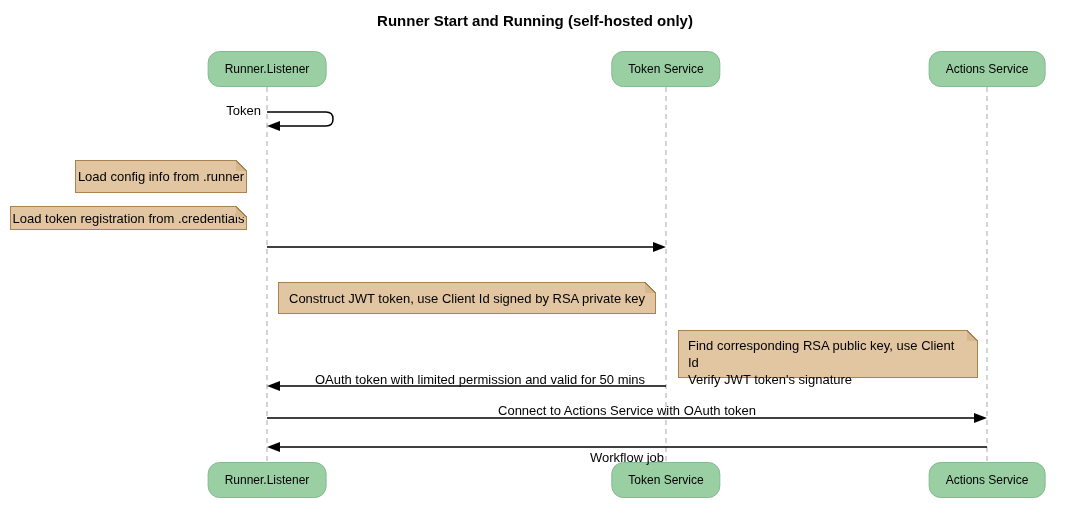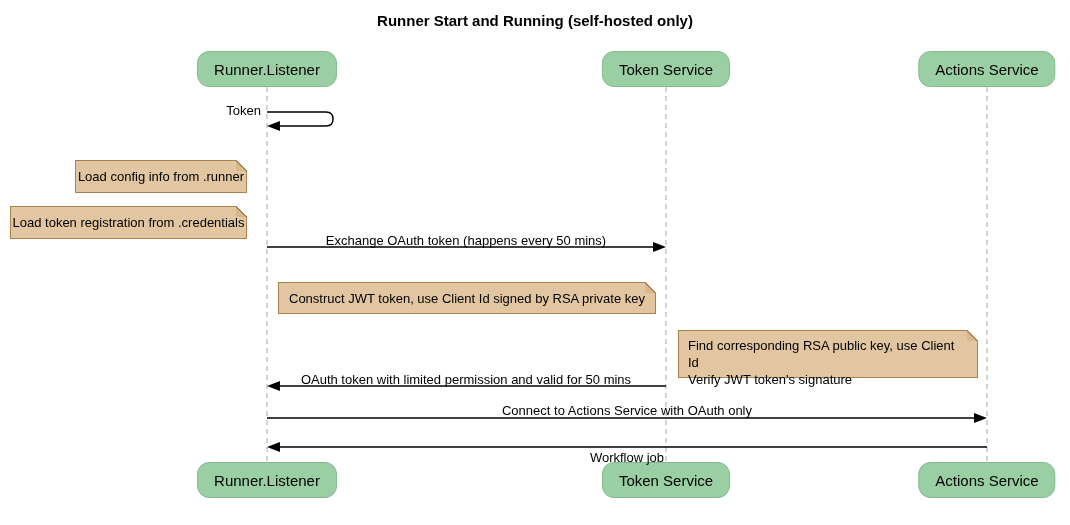--- a/index.html
+++ b/index.html
@@ -43,21 +43,21 @@
     position:absolute;
     height:36px;
     transform:translateX(-50%);
     background:var(--actor-fill);
     border:1px solid var(--actor-border);
     border-radius:12px;
     display:flex;
     align-items:center;
     justify-content:center;
     padding:0 16px;
-    font-size:15px;
+    font-size:12px;
     color:var(--text);
     white-space:nowrap;
     z-index:2;
     box-sizing:border-box;
   }
   .actor.top{top:51px;}
   .actor.bottom{top:462px;}
   .msg-label{
     position:absolute;
     font-size:13px;
@@ -141,31 +141,30 @@
     <span>Runner.Listener</span>
   </div>
   <div class="actor bottom" style="left:666px;">
     <span>Token Service</span>
   </div>
   <div class="actor bottom" style="left:987px;">
     <span>Actions Service</span>
   </div>
 
   <div class="msg-label right" style="left:161px; top:103px; width:100px;">Token</div>
-  <div class="msg-label center" style="left:266px; top:233px; width:400px;">Exchange OAuth token (happens every 50 mins)</div>
-  <div class="msg-label center" style="left:266px; top:372px; width:400px;">OAuth token with limited permission and valid for 50 mins</div>
-  <div class="msg-label center" style="left:427px; top:403px; width:400px;">Connect to Actions Service with OAuth only</div>
+  <div class="msg-label center" style="left:280px; top:372px; width:400px;">OAuth token with limited permission and valid for 50 mins</div>
+  <div class="msg-label center" style="left:427px; top:403px; width:400px;">Connect to Actions Service with OAuth token</div>
   <div class="msg-label center" style="left:427px; top:450px; width:400px;">Workflow job</div>
 
   <div class="note centered" style="left:75px; top:140px; width:172px; height:33px;">
     <span class="fold"></span>
     <span>Load config info from .runner</span>
   </div>
 
-  <div class="note centered" style="left:10px; top:186px; width:237px; height:33px;">
+  <div class="note centered" style="left:10px; top:186px; width:237px; height:24px;">
     <span class="fold"></span>
     <span>Load token registration from .credentials</span>
   </div>
 
   <div class="note centered" style="left:278px; top:262px; width:378px; height:32px;">
     <span class="fold"></span>
     <span>Construct JWT token, use Client Id signed by RSA private key</span>
   </div>
 
   <div class="note multiline" style="left:678px; top:310px; width:300px; height:48px;">

